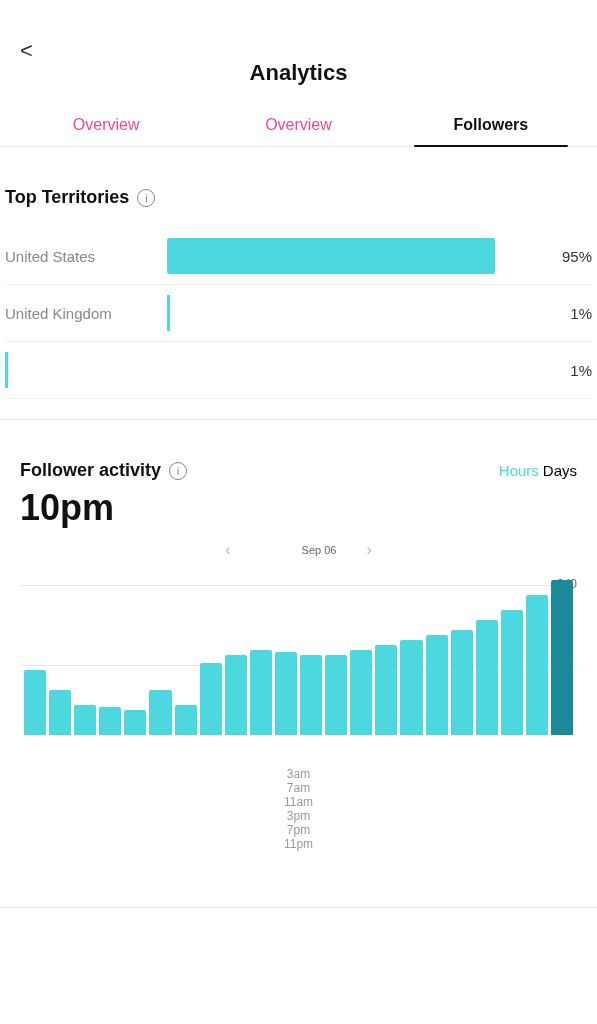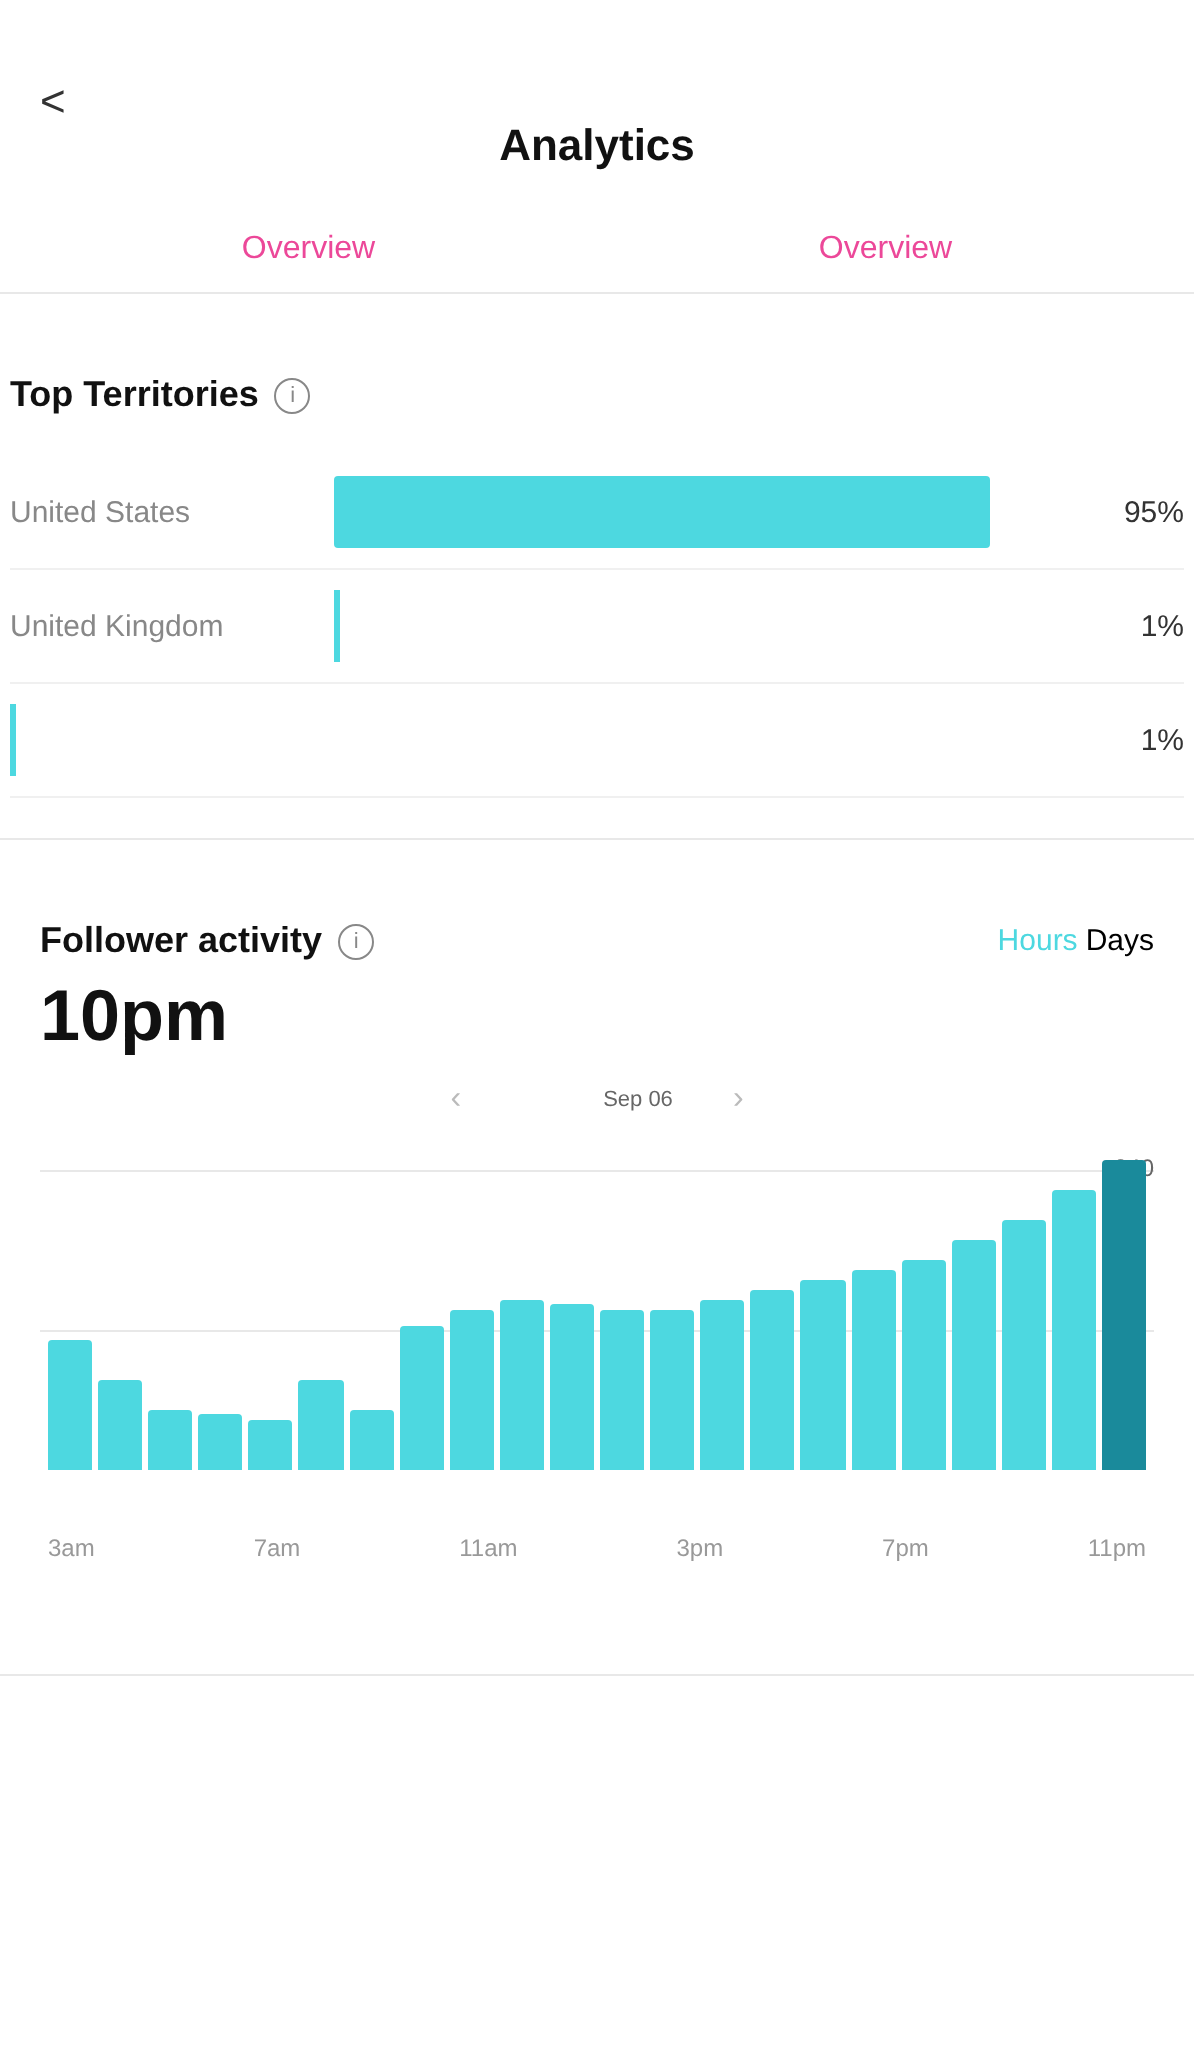--- a/index.html
+++ b/index.html
@@ -241,20 +241,21 @@
     .chart-bar.highlighted {
       background: #1a8a9b;
     }
 
     
     .x-axis {
       display: flex;
       justify-content: space-between;
       padding: 6px 4px 0;
       margin-top: 6px;
+      flex-direction: column;
     }
     .x-label {
       font-size: 12px;
       color: #999;
       text-align: center;
     }
 
     .bottom-divider {
       height: 1px;
       background: #e8e8e8;
@@ -268,20 +269,23 @@
   <span class="back-btn">&lt;</span>
   <span class="header-title">Analytics</span>
 </div>
 
 <div class="tabs">
   <div class="tab">
     <span>Overview</span>
   </div>
   <div class="tab">
     <span>Overview</span>
+  </div>
+  <div class="tab active">
+    <span>Followers</span>
   </div>
 </div>
 
 <div class="section-spacer"></div>
 
 <div class="section">
   <div class="section-header">
     <span class="section-title">Top Territories</span>
     <span class="info-icon">i</span>
   </div>

